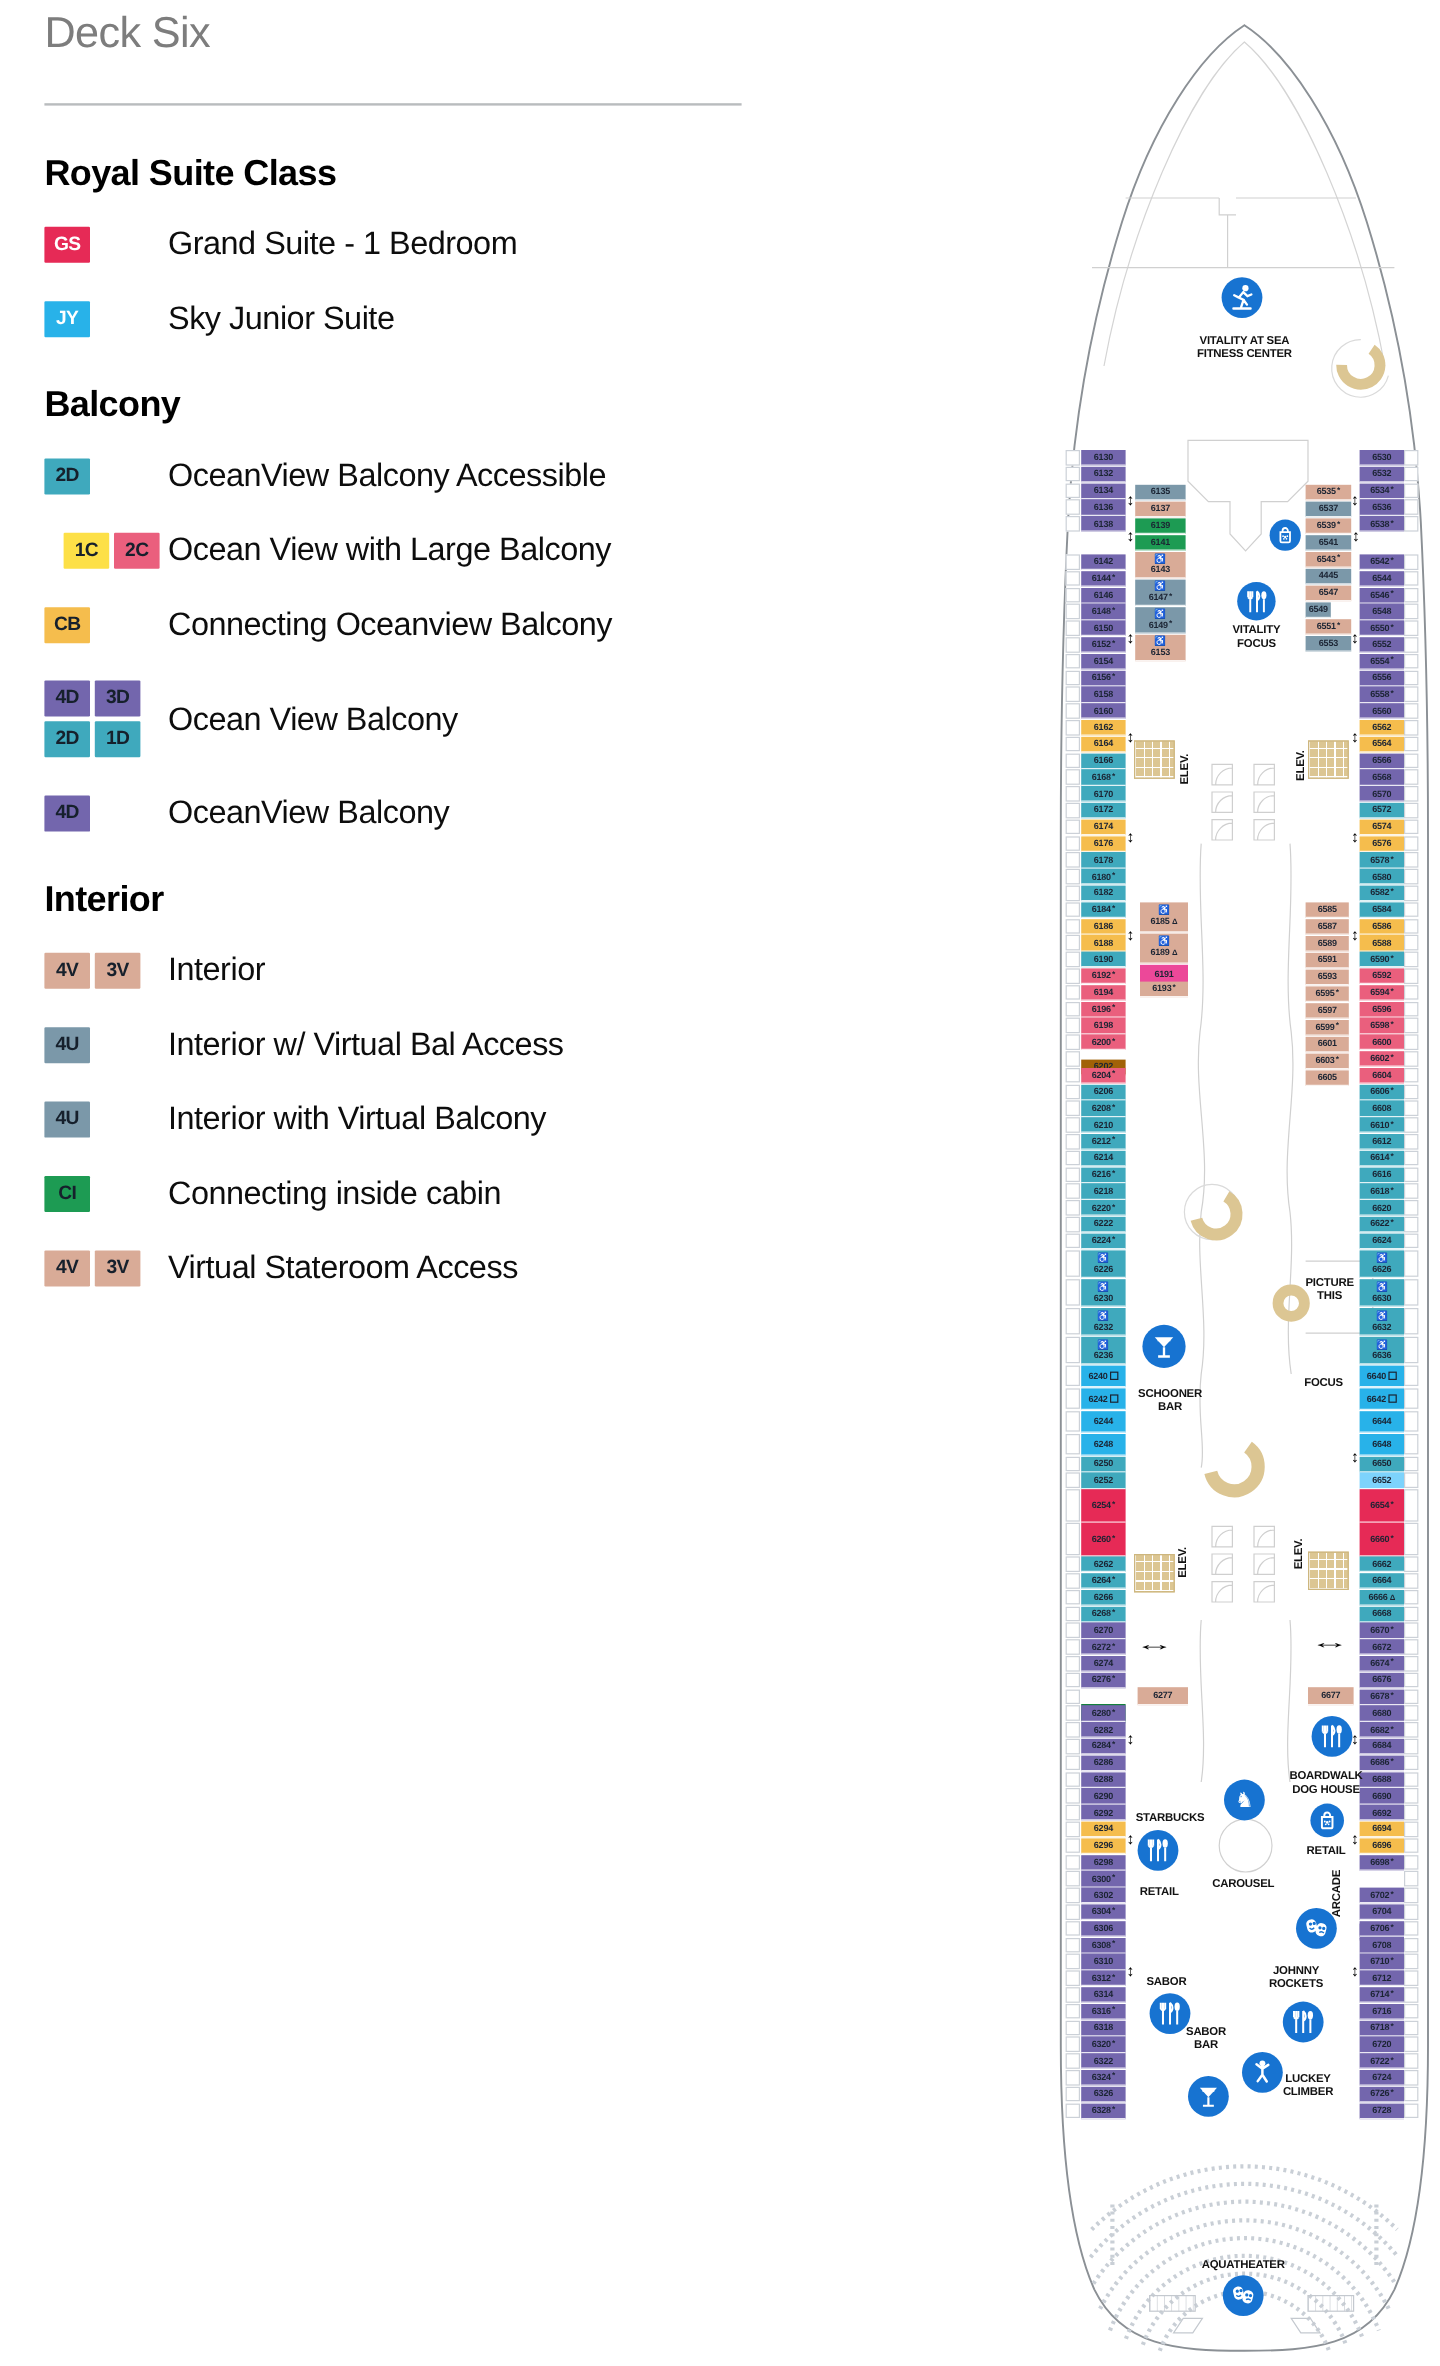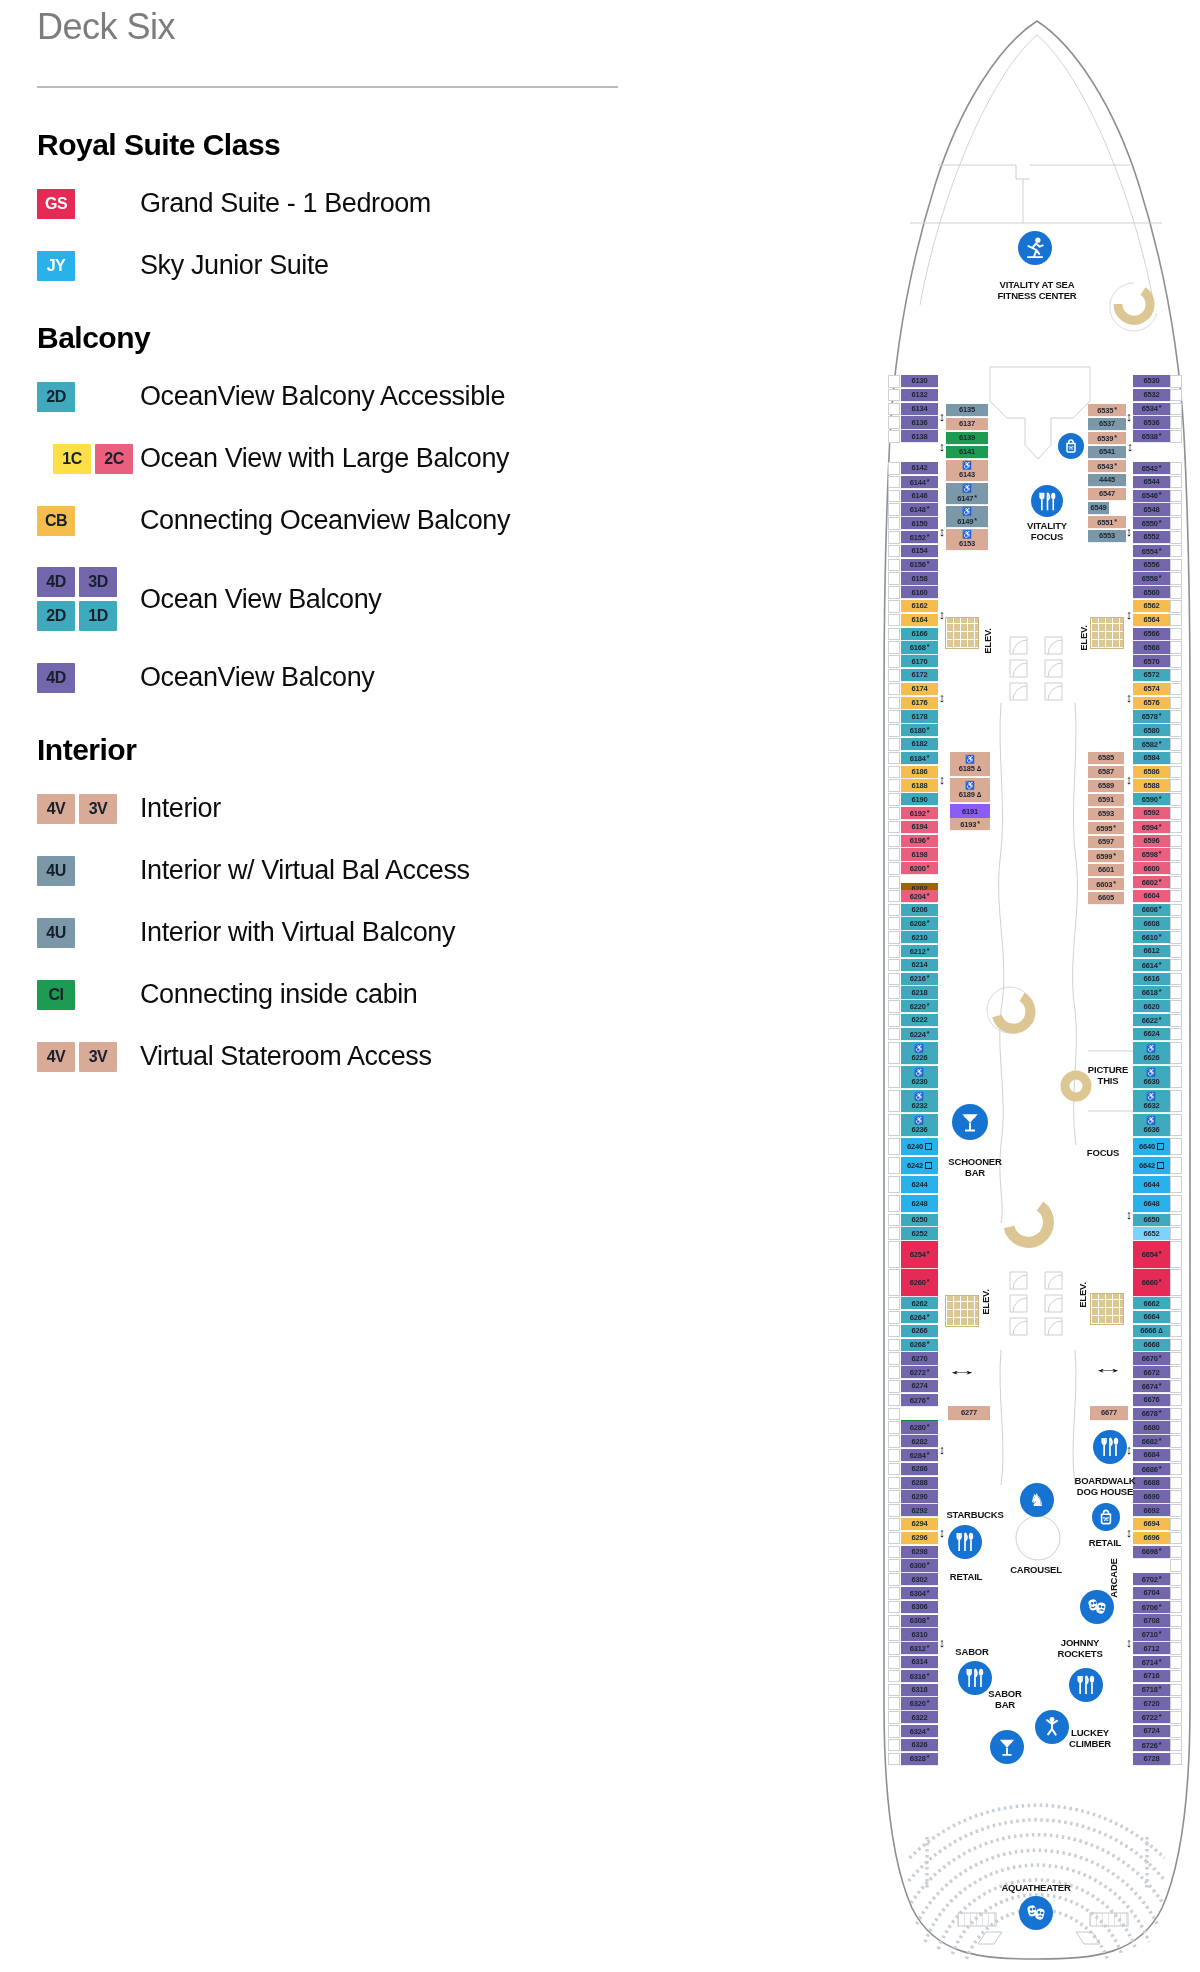--- a/index.html
+++ b/index.html
@@ -608,21 +608,21 @@
       <span class="num">6153</span>
     </div>
     <div class="cabin" style="left: 100px; top: 737px; width: 40px; height: 25.4px; background: rgb(217, 171, 151);">
       <span class="wc">♿</span>
       <span class="num">6185<i class="dl">Δ</i></span>
     </div>
     <div class="cabin" style="left: 100px; top: 763px; width: 40px; height: 25.4px; background: rgb(217, 171, 151);">
       <span class="wc">♿</span>
       <span class="num">6189<i class="dl">Δ</i></span>
     </div>
-    <div class="cabin" style="left: 100px; top: 789px; width: 40px; height: 16px; background: #8b5cf6;">
+    <div class="cabin" style="left: 100px; top: 789px; width: 40px; height: 16px; background: #ec4899;">
       <span class="num">6191</span>
     </div>
     <div class="cabin" style="left: 100px; top: 803px; width: 40px; height: 13.4px; background: rgb(217, 171, 151);">
       <span class="num">6193<i class="st">*</i></span>
     </div>
     <div class="cabin" style="left: 98px; top: 1391px; width: 42px; height: 15.4px; background: rgb(217, 171, 151);">
       <span class="num">6277</span>
     </div>
     <div class="cabin" style="left: 238px; top: 389px; width: 38px; height: 13.4px; background: rgb(217, 171, 151);">
       <span class="num">6535<i class="st">*</i></span>

